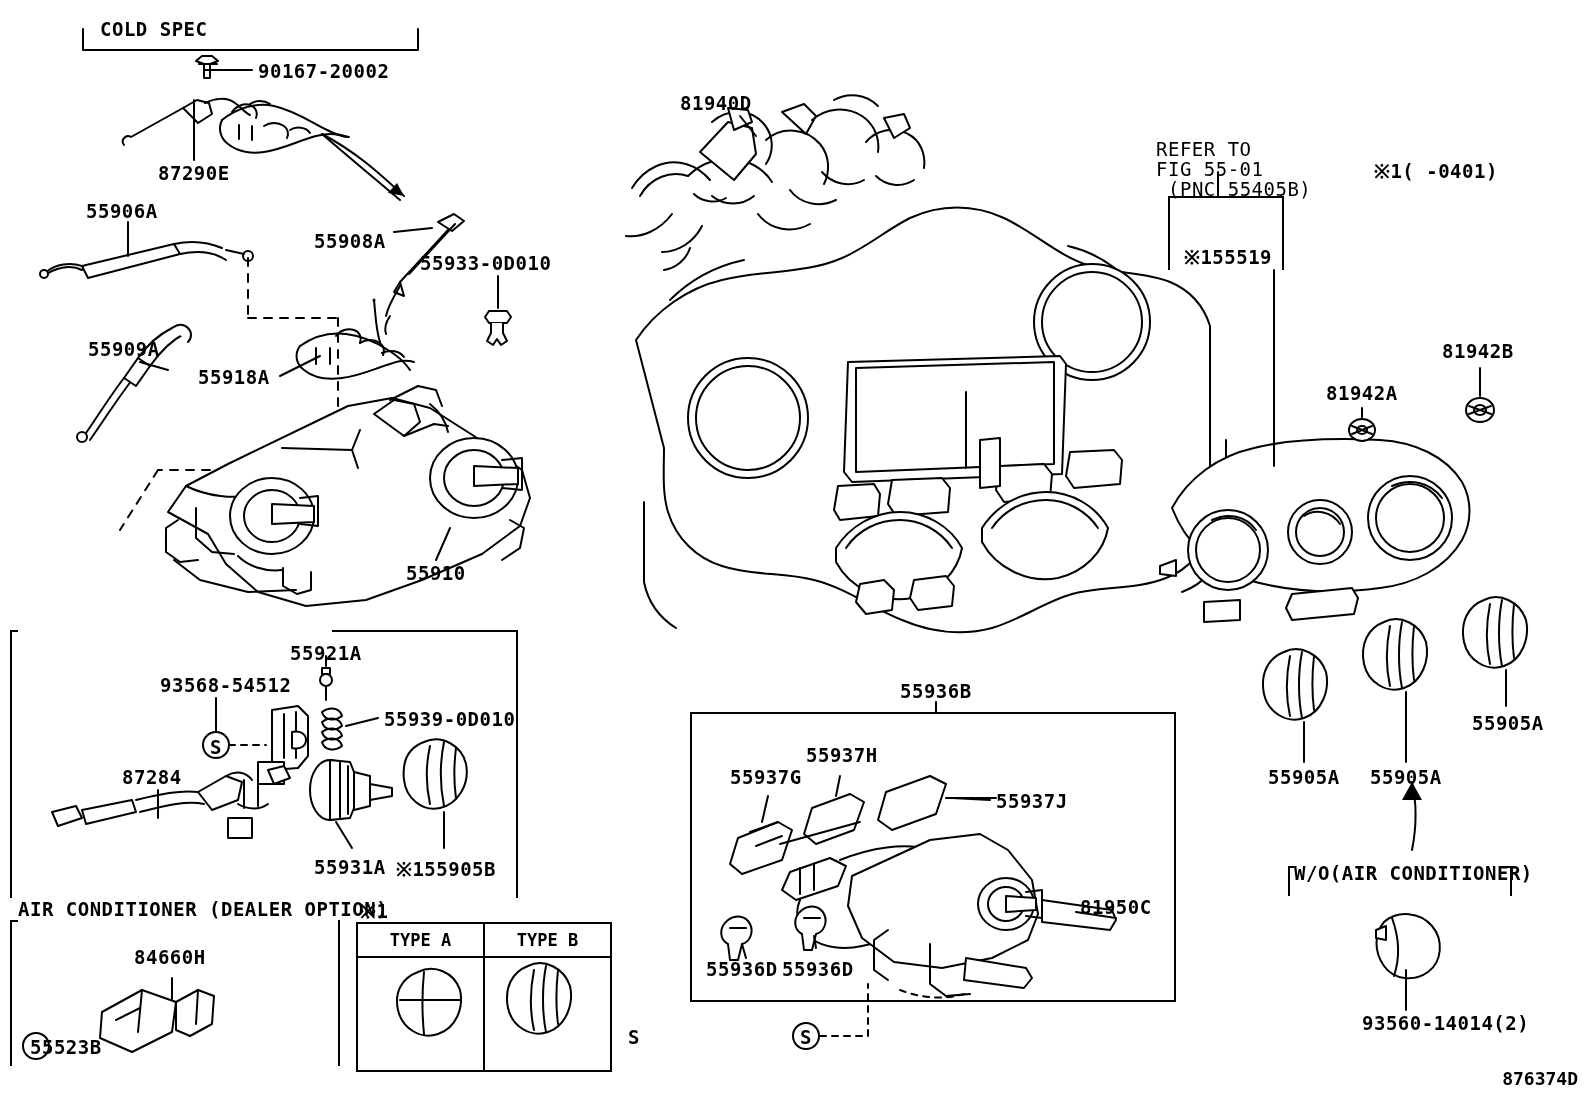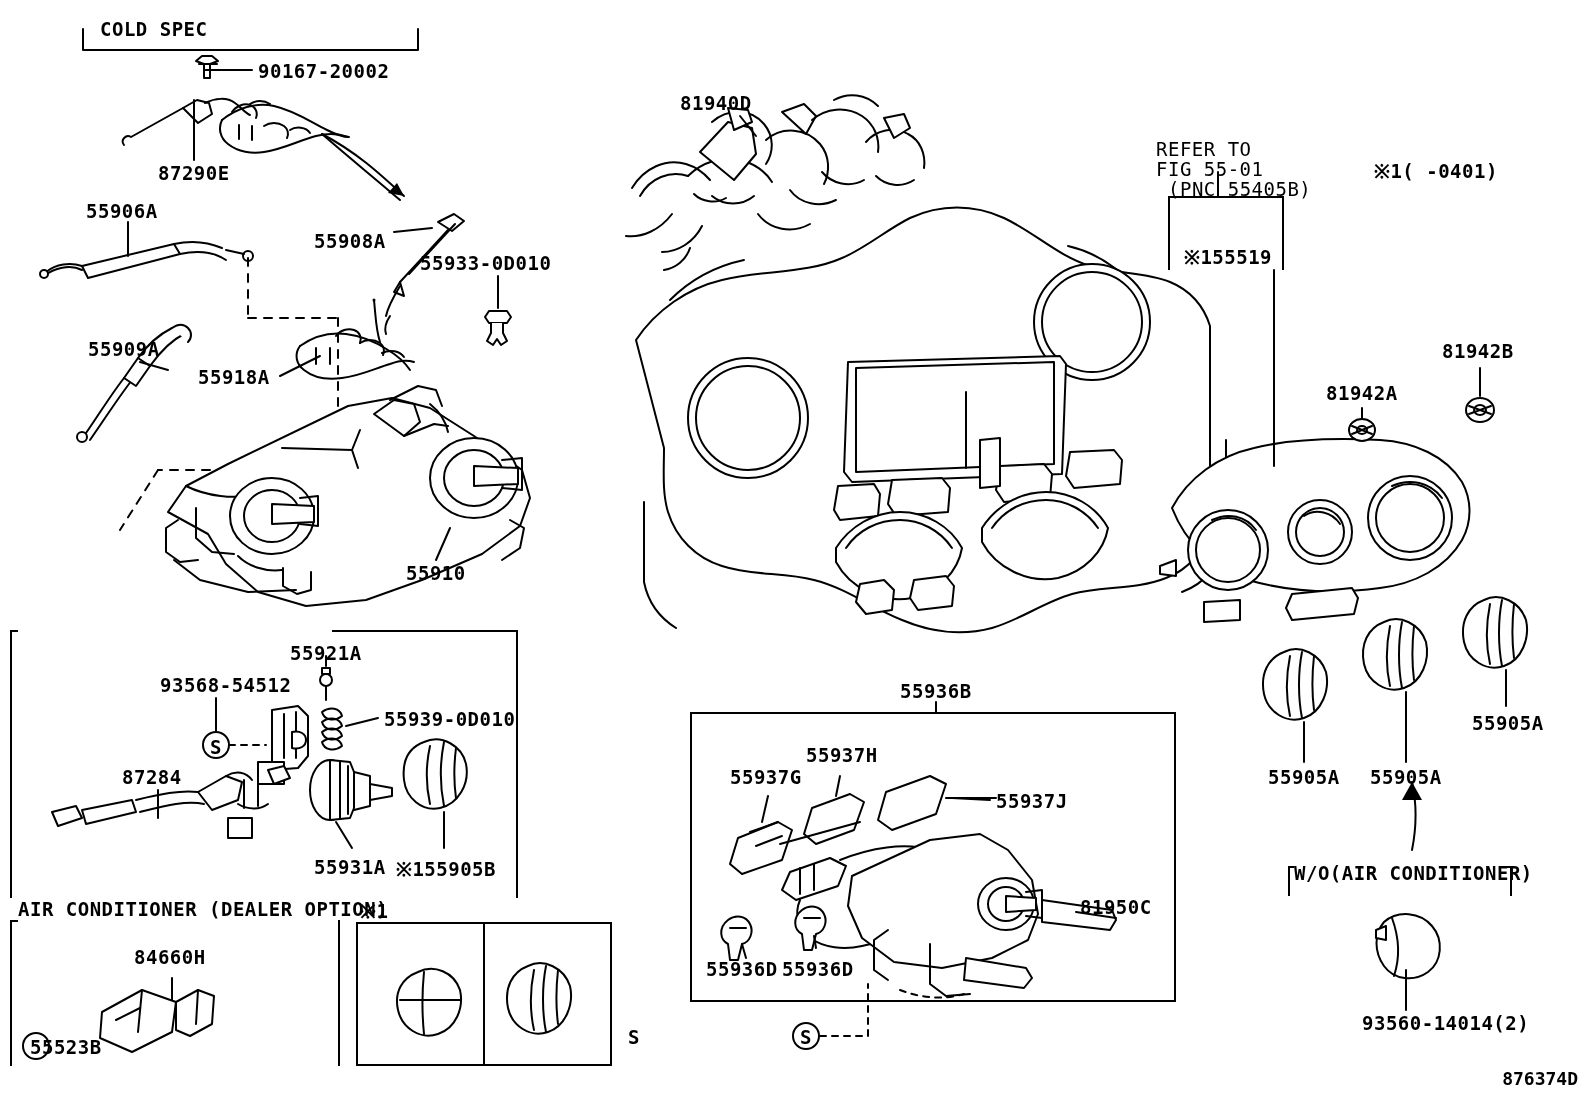--- a/index.html
+++ b/index.html
@@ -422,20 +422,24 @@
   <div class="box" style="left:1168px; top:196px; width:116px; height:74px; border-top:2px solid #000; border-bottom:none; border-left:2px solid #000; border-right:2px solid #000;"></div>
 
   <div class="box" style="left:690px; top:712px; width:486px; height:290px;"></div>
 
   <div class="bracket-top" style="left:1288px; top:866px; width:224px; height:30px; border-top:none;"></div>
   <div class="hline" style="left:1288px; top:866px; width:6px;"></div>
   <div class="hline" style="left:1506px; top:866px; width:6px;"></div>
 
   <table class="tbl" style="left:356px; top:922px; width:256px; height:144px;">
     <tbody>
+        <tr>
+      <th style="width:128px; height:32px;">TYPE A</th>
+      <th style="width:128px; height:32px;">TYPE B</th>
+    </tr>
     <tr>
       <td style="height:112px;"></td>
       <td></td>
     </tr>
   </tbody>
     </table>
 
   <div class="lbl" style="left:100px; top:18px;">COLD SPEC</div>
 
   <div class="lbl" style="left:258px; top:60px;">90167-20002</div>

